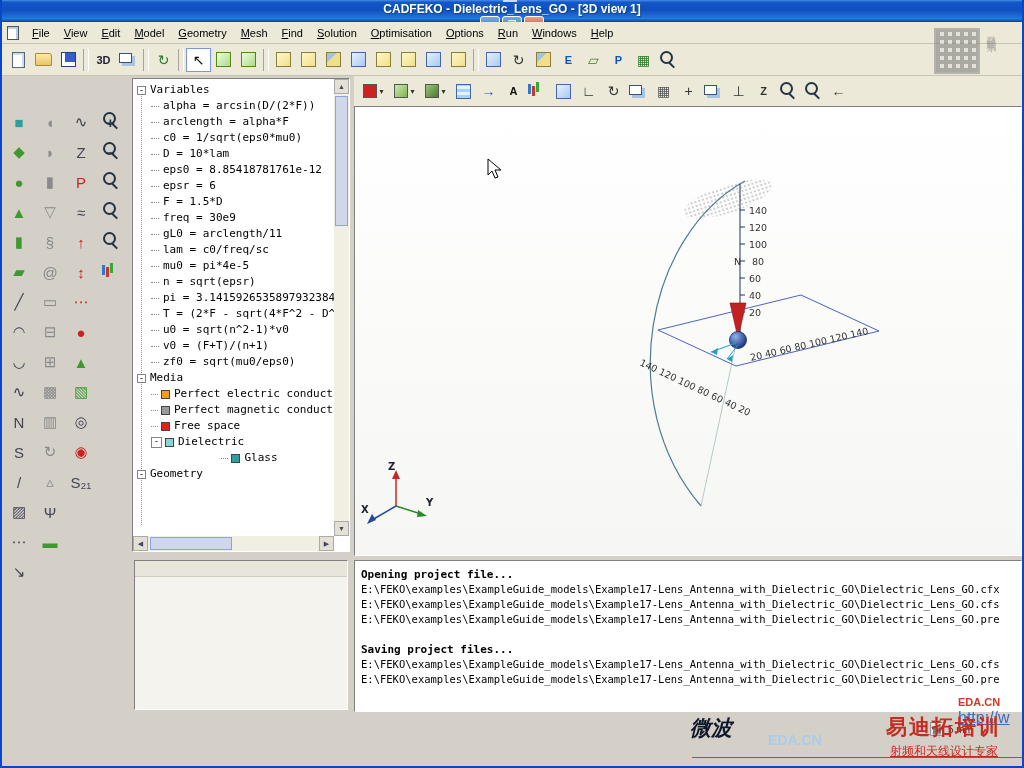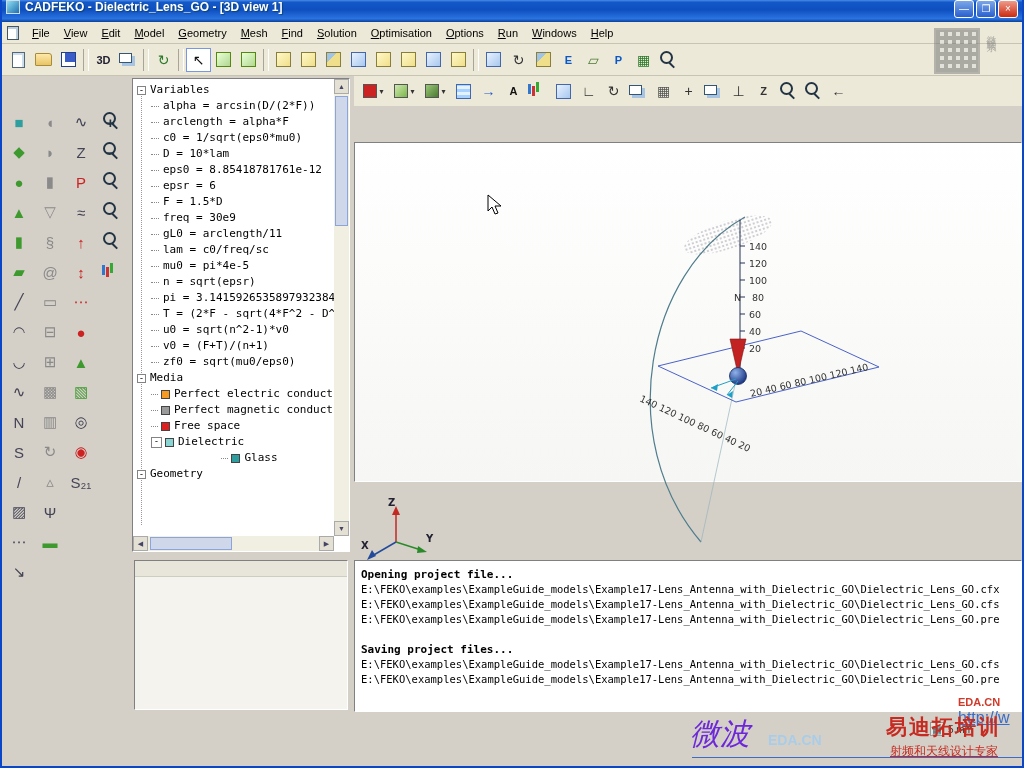--- a/index.html
+++ b/index.html
@@ -1,21 +1,21 @@
 <!DOCTYPE html>
 <html><head>
 <meta charset="utf-8">
 <style>
   html,body{margin:0;padding:0;background:#6b6b6b;}
   *{box-sizing:border-box;}
   .app{position:relative;width:1024px;height:768px;background:#d4d0c8;overflow:hidden;
        font-family:"Liberation Sans",sans-serif;border-left:2px solid #0a47c8;border-right:2px solid #0a47c8;border-bottom:2px solid #0a47c8;}
   
-  .titlebar{position:absolute;left:0;top:0;right:0;height:22px;display:flex;padding:0 4px;
-    background:linear-gradient(180deg,#4a8ce8 0%,#1358c8 10%,#0f4fc0 45%,#2a74e0 85%,#0a3f9a 100%);}
+  .titlebar{position:absolute;left:0;top:0;right:0;height:22px;display:flex;align-items:center;padding:0 4px;
+    background:linear-gradient(180deg,#4a8ce8 0%,#1358c8 10%,#0f4fc0 45%,#2a74e0 85%,#0a3f9a 100%);flex-direction:column;}
   .appicon{width:14px;height:14px;margin-right:5px;border:1px solid #cde;
     background:linear-gradient(135deg,#8fe0f4,#1f6fae);}
   .titletext{color:#fff;font-weight:bold;font-size:12px;text-shadow:1px 1px 1px #0338;white-space:nowrap;flex:1;}
   .winbtns{display:flex;gap:2px;}
   .wbtn{width:20px;height:18px;border-radius:3px;border:1px solid #fff;color:#fff;font-size:10px;line-height:16px;
     text-align:center;background:linear-gradient(#7ba7e8,#2a5fd0);}
   .wbtn[data-k="close"]{background:linear-gradient(#ef9a8a,#cc2a12);}
   
   .menubar{position:absolute;left:0;top:22px;right:0;height:22px;background:#ece9d8;border-bottom:1px solid #c8c4b4;
     display:flex;align-items:center;font-size:11px;color:#000;padding-left:3px;}
@@ -78,43 +78,43 @@
   .swatch{display:inline-block;width:9px;height:9px;border:1px solid #444;margin-right:4px;flex:0 0 auto;}
   
   .vscroll{position:absolute;right:0;top:0;width:15px;bottom:15px;background:#f1efe2;display:flex;flex-direction:column;}
   .hscroll{position:absolute;left:0;bottom:0;right:15px;height:15px;background:#f1efe2;display:flex;}
   .sbtn{flex:0 0 15px;background:#e4e0d4;border:1px solid #aaa;color:#446;font-size:7px;display:flex;align-items:center;justify-content:center;}
   .vtrack{flex:1;position:relative;}
   .vthumb{position:absolute;left:1px;right:1px;top:2px;height:130px;background:#cfd8ea;border:1px solid #8ca4d8;}
   .htrack{flex:1;position:relative;}
   .hthumb{position:absolute;top:1px;bottom:1px;left:2px;width:82px;background:#cfd8ea;border:1px solid #8ca4d8;}
   
-  .view3d{position:absolute;left:352px;top:106px;width:668px;height:340px;background:linear-gradient(#ffffff,#f6f6f4);
-    border:1px solid;border-color:#808080 #fff #fff #808080;margin-top:36px;}
+  .view3d{position:absolute;left:352px;top:106px;width:668px;height:450px;background:linear-gradient(#ffffff,#f6f6f4);
+    border:1px solid;border-color:#808080 #fff #fff #808080;}
   
   .detail-panel{position:absolute;left:132px;top:560px;width:214px;height:150px;background:#f4f3ee;
     border:1px solid;border-color:#808080 #fff #fff #808080;}
   .detail-panel .hdr{height:16px;background:#e8e6da;border-bottom:1px solid #cfccc0;}
   .log-panel{position:absolute;left:352px;top:560px;width:668px;height:152px;background:#fff;
     border:1px solid;border-color:#808080 #fff #fff #808080;overflow:hidden;
     font-family:"DejaVu Sans Mono",monospace;font-size:10.5px;color:#000;padding:6px 6px;}
   .logline{white-space:pre;line-height:15px;min-height:15px;}
   .logline[data-bold="true"]{font-weight:bold;font-size:11px;}
   
   .status{position:absolute;left:928px;top:722px;display:flex;align-items:center;gap:4px;font-size:10px;color:#333;}
   .status .sq{width:14px;height:14px;border:1px solid #999;background:#e8e6da;display:flex;align-items:center;justify-content:center;font-size:10px;color:#267;}
   
   .wm{position:absolute;pointer-events:none;}
   .qrbox{position:absolute;right:4px;top:28px;width:84px;height:52px;opacity:.55;display:flex;gap:4px;pointer-events:none;}
   .qr{width:46px;height:46px;background:
       repeating-linear-gradient(0deg,#777 0 4px,transparent 4px 8px),
       repeating-linear-gradient(90deg,#777 0 4px,#ddd 4px 8px);
       border:2px solid #888;}
   .qrcap{writing-mode:vertical-rl;font-size:10px;color:#777;letter-spacing:2px;}
-  .wm-bo{left:688px;top:714px;font-size:30px;font-weight:normal;font-style:italic;color:#6d28d9;}
+  .wm-bo{left:688px;top:714px;font-size:21px;font-weight:bold;font-style:italic;color:#0f172a;}
   .wm-bo2{left:766px;top:732px;font-size:14px;font-weight:bold;color:#a9cde9;}
   .wm-reda{left:956px;top:696px;font-size:11px;font-weight:bold;color:#d03a2a;}
   .wm-url{left:956px;top:709px;font-size:16px;color:#3a6cc8;text-decoration:underline;}
   .wm-brand{left:884px;top:713px;font-size:21px;font-weight:bold;color:#c62a20;letter-spacing:2px;}
   .wm-sub{left:888px;top:743px;font-size:12px;color:#c62a20;text-decoration:underline;}
   .wm-line{left:690px;top:757px;width:330px;height:1px;background:#3a6cc8;}
 </style>
 </head>
 <body>
 

